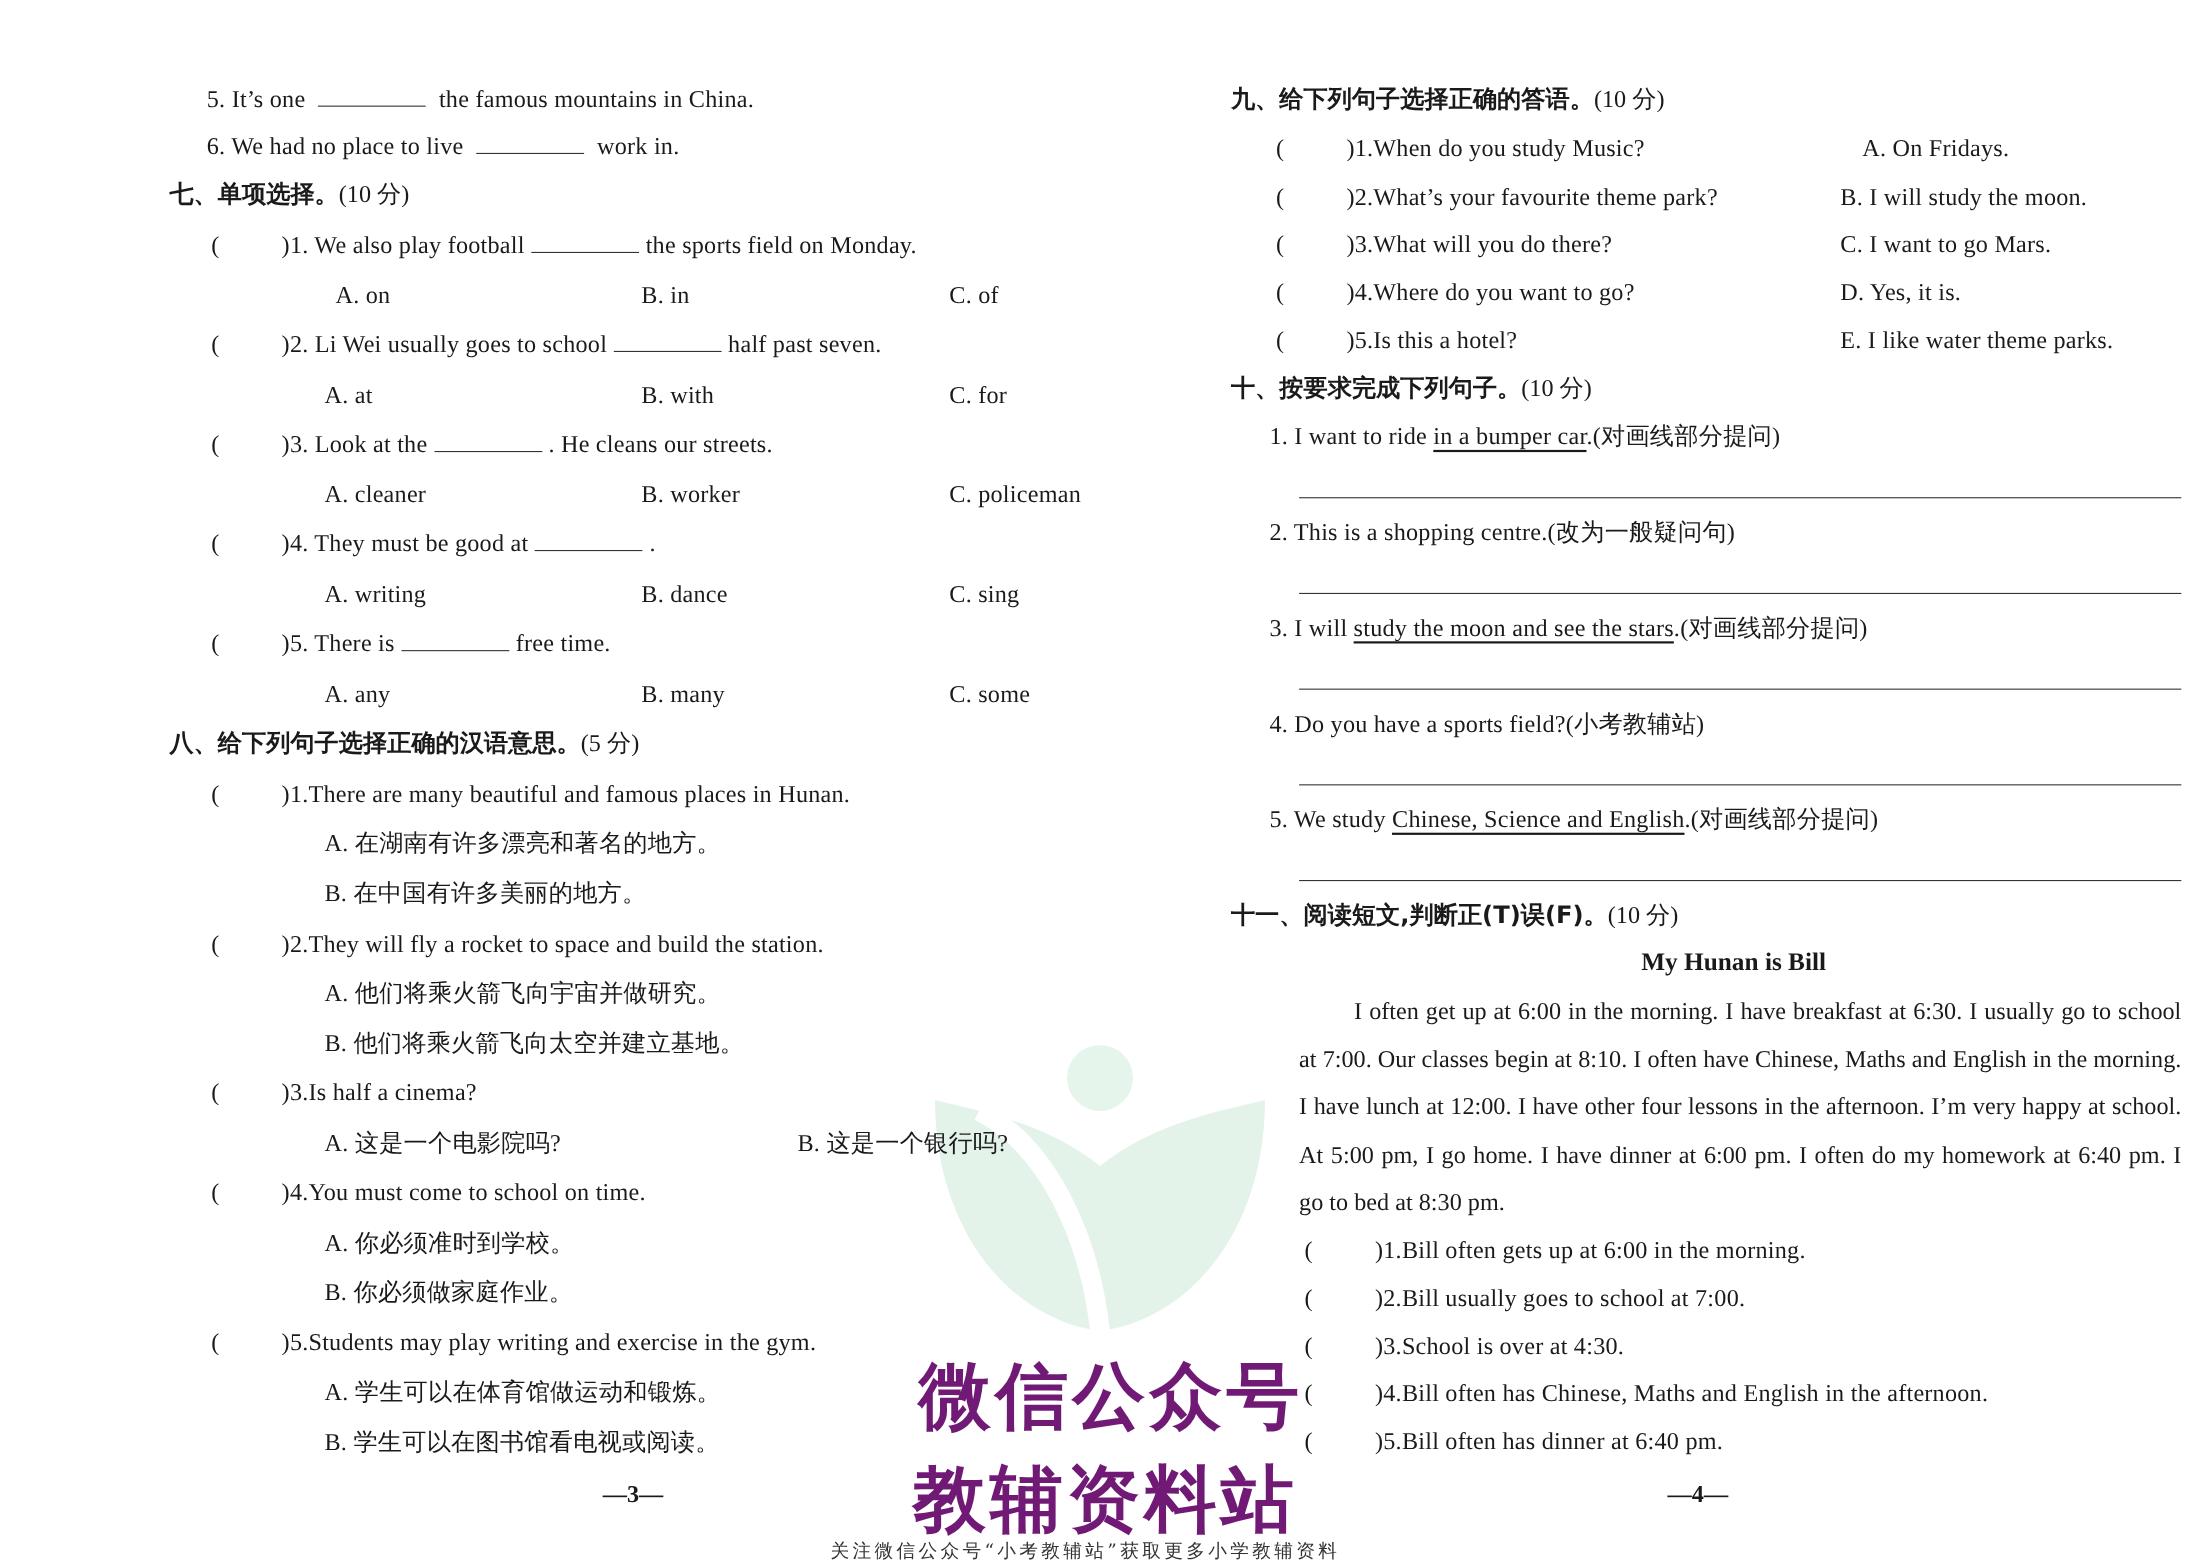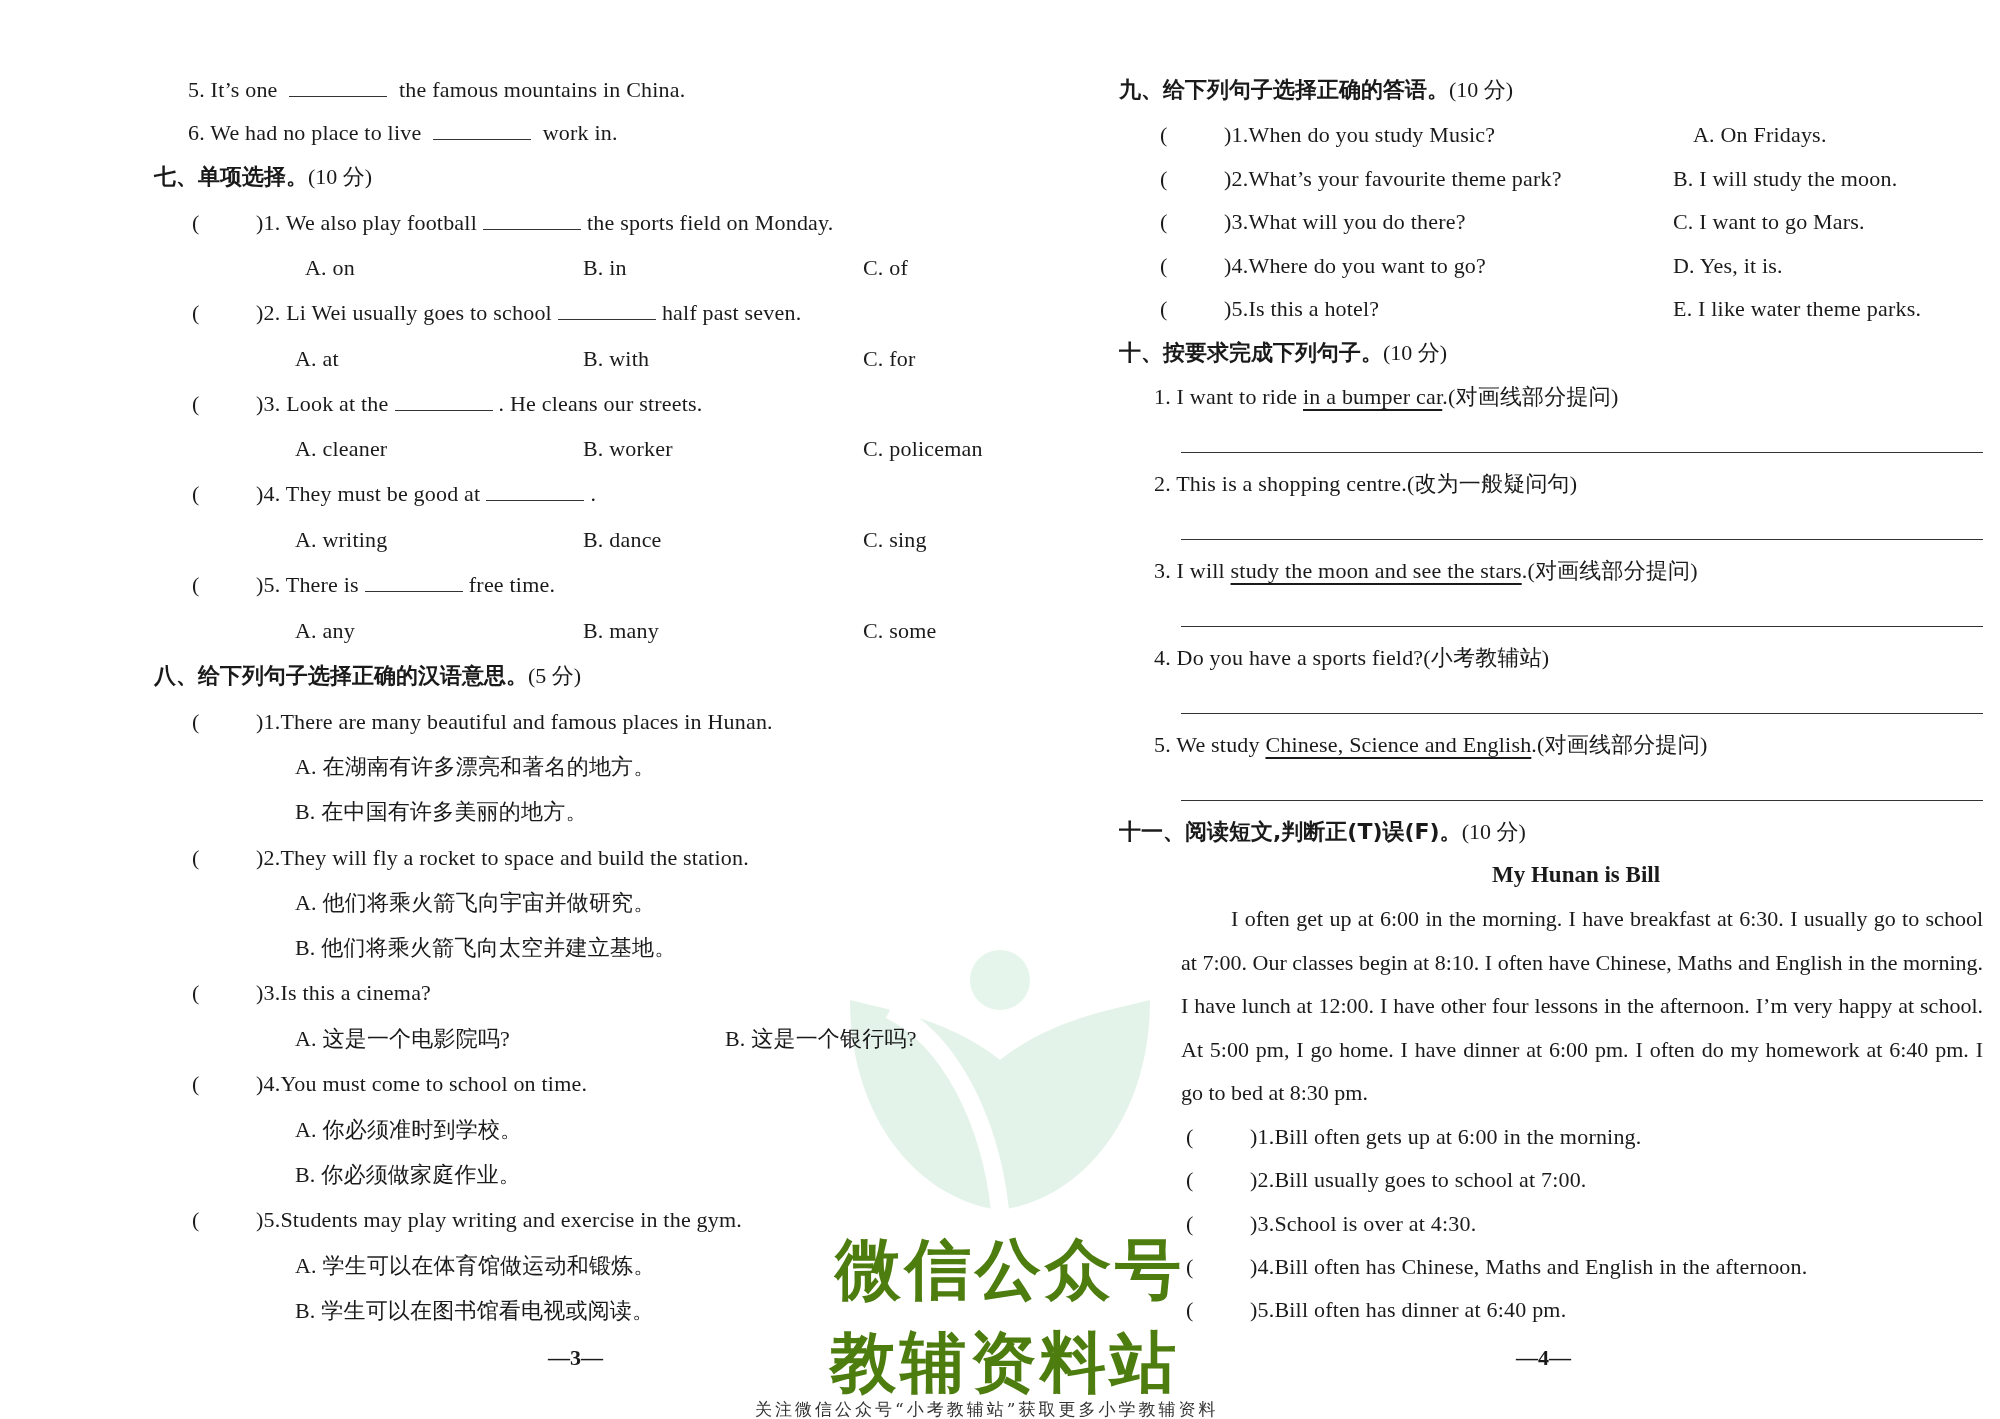--- a/index.html
+++ b/index.html
@@ -14,21 +14,21 @@
   .heading .pts { font-family:"Liberation Serif",serif; font-weight:normal; }
   .blank { display:inline-block; width:98px; border-bottom:1.5px solid #333; height:18px; vertical-align:baseline; margin:0 6px; }
   .ul { text-decoration:underline; text-underline-offset:5px; }
   .answer-line { position:absolute; height:0; border-top:1.5px solid #333; }
   .title { font-weight:bold; font-size:23px; }
   .passage { position:absolute; left:1181px; width:802px; font-size:22px; line-height:43.5px; text-align:justify; text-align-last:left; }
   .passage p { margin:0; text-indent:50px; }
   .pagenum { font-weight:bold; font-size:22px; }
   .footer { font-family:"DejaVu Serif",serif; font-size:17px; color:#333; letter-spacing:3px; }
   .wm { position:absolute; pointer-events:none; }
-  .wm-text { font-family:"DejaVu Sans",sans-serif; font-weight:bold; font-size:66px; color:#4d7c0f; letter-spacing:4px; }
+  .wm-text { font-family:"DejaVu Sans",sans-serif; font-weight:bold; font-size:66px; color:#701a75; letter-spacing:4px; }
 </style>
 </head>
 <body>
 
 <div class="wm" style="left:830px; top:920px; width:340px; height:330px;">
   <svg width="340" height="330" viewBox="0 0 340 330">
     <circle cx="170" cy="60" r="30" fill="#e6f5ec"></circle>
     <path d="M20 80 C 60 90, 120 100, 170 140 C 175 200, 175 260, 170 290 C 90 280, 20 200, 20 80 Z" fill="#e3f3e9"></path>
     <path d="M320 80 C 280 90, 220 100, 170 140 C 165 200, 165 260, 170 290 C 250 280, 320 200, 320 80 Z" fill="#e3f3e9"></path>
     <path d="M60 90 C 120 120, 160 200, 170 290" stroke="#ffffff" stroke-width="18" fill="none"></path>
@@ -124,21 +124,21 @@
 
   <div>
     <span class="abs txt" style="left:192px; top:844px;">(</span>
     <div class="abs txt" style="left:256px; top:844px;"><span>)2.</span><span>They will fly a rocket to space and build the station.</span></div>
     <span class="abs txt" style="left:295px; top:889px;">A. 他们将乘火箭飞向宇宙并做研究。</span>
     <span class="abs txt" style="left:295px; top:934px;">B. 他们将乘火箭飞向太空并建立基地。</span>
   </div>
 
   <div>
     <span class="abs txt" style="left:192px; top:979px;">(</span>
-    <div class="abs txt" style="left:256px; top:979px;"><span>)3.</span><span>Is this a cinema?</span></div>
+    <div class="abs txt" style="left:256px; top:979px;"><span>)3.</span><span>Is half a cinema?</span></div>
     <span class="abs txt" style="left:295px; top:1025px;">A. 这是一个电影院吗?</span>
     <span class="abs txt" style="left:725px; top:1025px;">B. 这是一个银行吗?</span>
   </div>
 
   <div>
     <span class="abs txt" style="left:192px; top:1070px;">(</span>
     <div class="abs txt" style="left:256px; top:1070px;"><span>)4.</span><span>You must come to school on time.</span></div>
     <span class="abs txt" style="left:295px; top:1116px;">A. 你必须准时到学校。</span>
     <span class="abs txt" style="left:295px; top:1161px;">B. 你必须做家庭作业。</span>
   </div>

